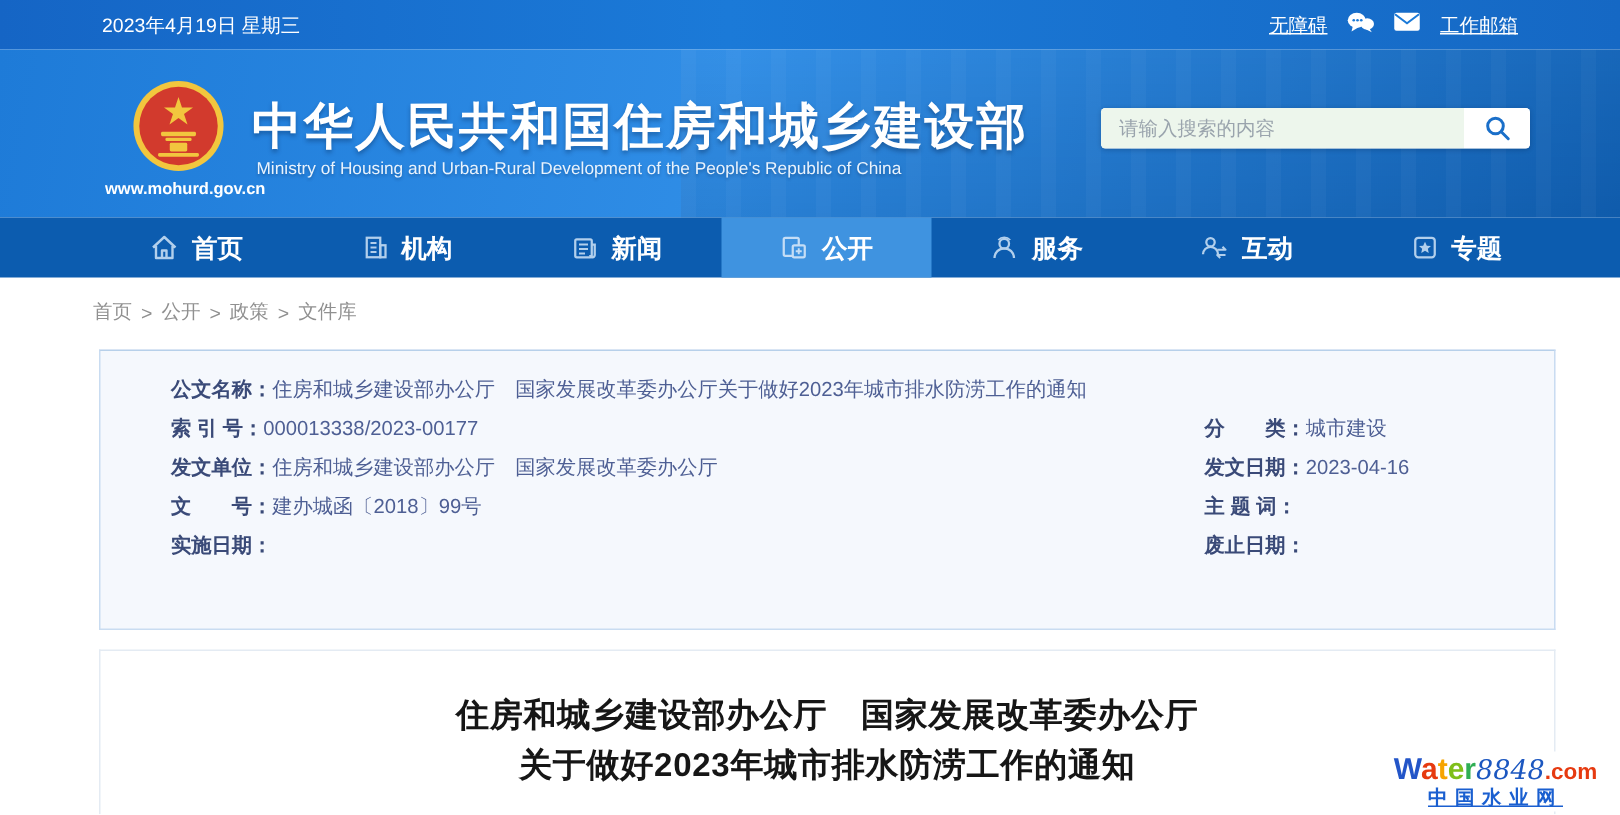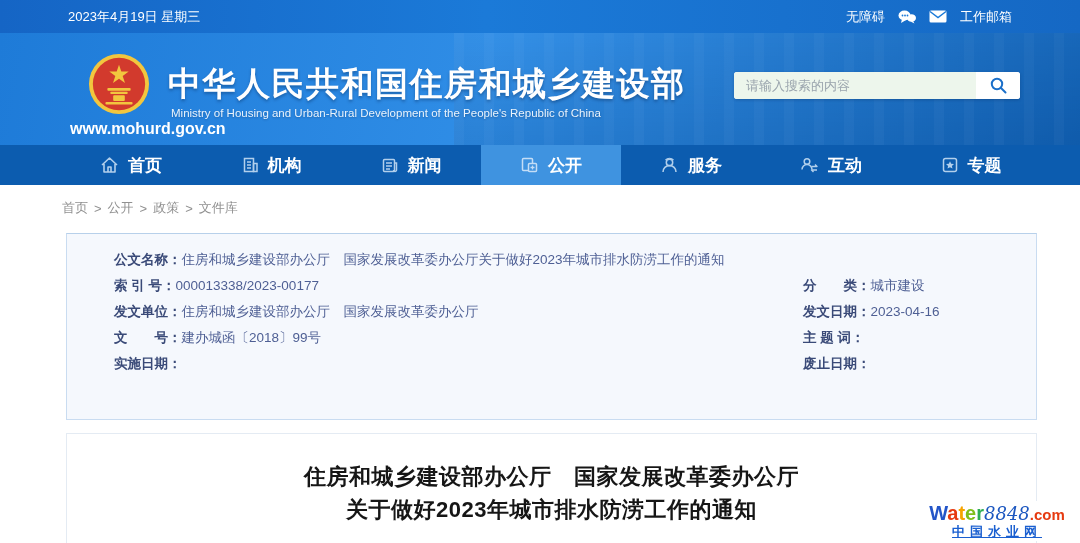--- a/index.html
+++ b/index.html
@@ -12,21 +12,21 @@
   
   .topbar {
     position:absolute; top:0; left:0; width:1080px; height:33px;
     background:linear-gradient(90deg,#1565c5 0%,#1b7ad8 45%,#1568c4 100%);
     color:#fff; font-size:13px;
     display:flex; align-items:center; justify-content:space-between;
     padding:0 68px;
     gap:31px;
   }
   .topbar a, .topbar span { color:#fff; text-decoration:none; }
-  .topbar-right { display:flex; align-items:center; gap:13px; }
+  .topbar-right { display:flex; align-items:flex-start; gap:13px;text-decoration:underline; }
   .tb-icon svg { display:block; }
   
   .banner {
     position:absolute; top:33px; left:0; width:1080px; height:112px;
     background:linear-gradient(100deg,#1e7bd8 0%,#2f8de6 45%,#1162b6 100%);
   }
   .banner-photo {
     position:absolute; right:0; top:0; width:58%; height:112px; opacity:.5;
     background:
       repeating-linear-gradient(90deg, rgba(255,255,255,.06) 0 10px, rgba(0,0,0,0) 10px 30px),
@@ -34,21 +34,21 @@
   }
   .emblem { position:absolute; left:88px; top:20px; width:62px; height:62px; }
   .site-title {
     position:absolute; left:168px; top:29px; color:#fff; font-size:33px; font-weight:bold;
     letter-spacing:1.5px; text-shadow:0 2px 3px rgba(0,30,70,.35); white-space:nowrap;
   }
   .site-sub {
     position:absolute; left:171px; top:74px; color:#e9f3fd; font-size:11.5px; white-space:nowrap;
     text-shadow:0 1px 2px rgba(0,30,70,.3);
   }
-  .site-url { position:absolute; left:70px; top:87px; color:#fff; font-size:16px; font-weight:bold; }
+  .site-url { position:absolute; left:70px; top:87px; color:#fff; font-size:11px; font-weight:bold; }
   
   .searchbox {
     position:absolute; top:39px; right:60px; width:286px; height:27px;
     background:#ffffff; border-radius:3px; display:flex; align-items:center; overflow:hidden;
     box-shadow:0 1px 3px rgba(0,25,60,.25);
   }
   .searchbox input {
     flex:1; height:100%; border:none; outline:none; background:#edf6ec;
     font-size:13px; color:#333; padding:0 12px; font-family:"Liberation Sans",sans-serif;
   }

